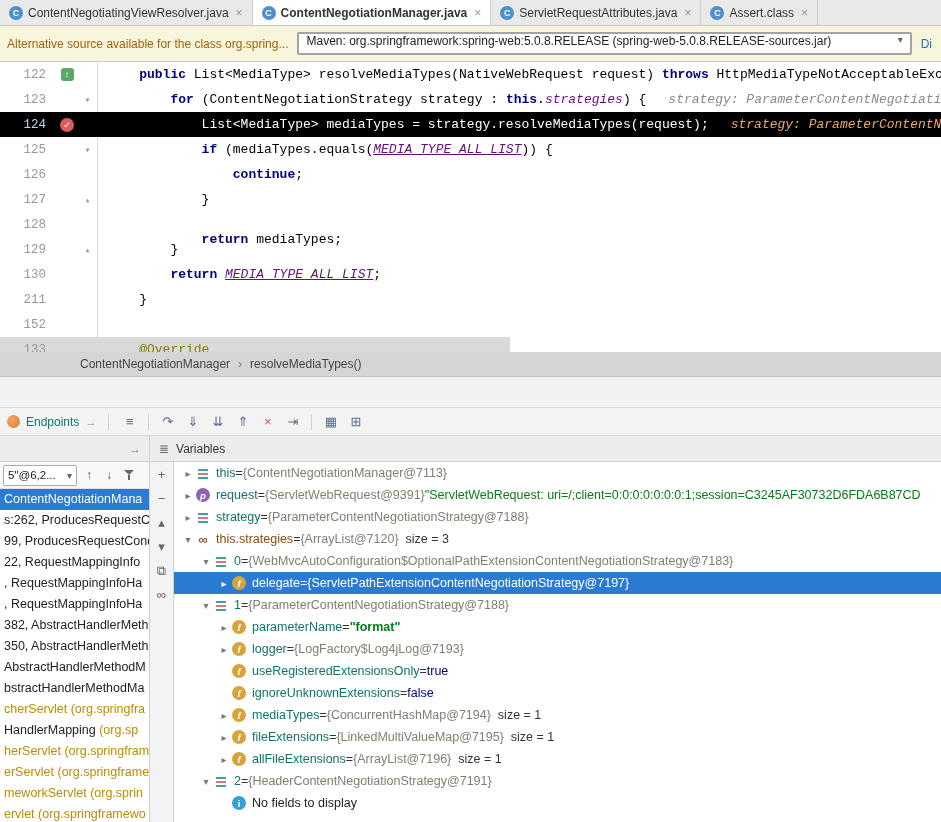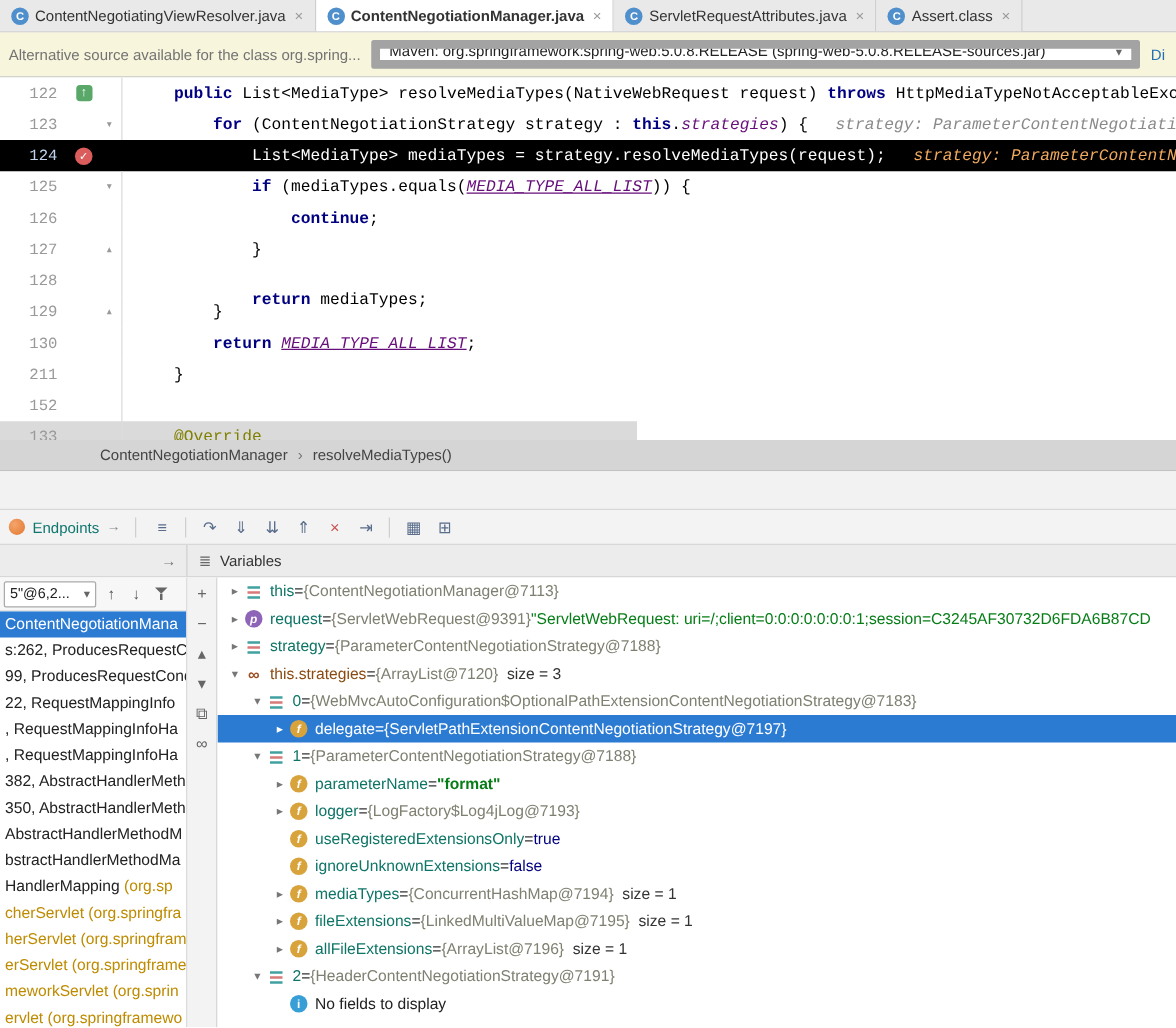--- a/index.html
+++ b/index.html
@@ -10,22 +10,22 @@
 .tabbar{height:26px;flex:0 0 26px;background:#E9E9E9;border-bottom:1px solid #C8C8C8;display:flex;align-items:stretch}
 .tab{display:flex;align-items:center;padding:0 9px;border-right:1px solid #CFCFCF;background:#E9E9E9;cursor:default;white-space:nowrap}
 .tab.active{background:#FFFFFF;font-weight:bold}
 .tab-filler{flex:1}
 .cls-icon{width:14px;height:14px;flex:0 0 14px;border-radius:50%;background:#4F8FCC;color:#fff;font-size:9px;font-weight:bold;display:inline-flex;align-items:center;justify-content:center;margin-right:5px;font-style:normal}
 .tab-label{font-size:12px;color:#333}
 .tab-close{margin-left:7px;color:#999;font-size:12px;font-weight:normal}
 
 
 .notif{height:36px;flex:0 0 36px;background:#F7F5DC;border-bottom:1px solid #C9C9C9;display:flex;align-items:center;padding:0 7px;gap:9px}
-.notif-msg{color:#737373;white-space:nowrap}
-.srccombo{flex:1;height:23px;background:#fff;border:7px solid #a3a3a3;border-radius:2px;display:flex;align-items:flex-end;padding:0 7px;overflow:hidden;white-space:nowrap;min-width:0}
+.notif-msg{color:#a16207;white-space:nowrap}
+.srccombo{flex:1;height:23px;background:#fff;border:2px solid #a3a3a3;border-radius:2px;display:flex;align-items:flex-start;padding:0 7px;overflow:hidden;white-space:nowrap;min-width:0}
 .srccombo .cv{flex:1;overflow:hidden;color:#222}
 .chev{color:#666;margin-left:4px;font-size:10px}
 .notif-action{color:#2470B3;white-space:nowrap;margin-right:2px}
 
 
 .editor{height:290px;flex:0 0 290px;overflow:hidden;background:#fff;font-family:"Liberation Mono",monospace;font-size:13px}
 .eline{height:25px;display:flex;align-items:center;white-space:pre}
 .lnum{width:56px;flex:0 0 56px;text-align:right;padding-right:10px;color:#999;font-size:12.5px;font-family:"Liberation Mono",monospace}
 .gicon{width:22px;flex:0 0 22px;display:flex;align-items:center;justify-content:center}
 .fold{width:20px;flex:0 0 20px;align-self:stretch;display:flex;align-items:center;justify-content:center;color:#9A9A9A;font-size:10px;border-right:1px solid #DCDCDC}
@@ -220,22 +220,22 @@
           <div class="frame sel"><span class="fmain">ContentNegotiationMana</span></div>
           <div class="frame"><span class="fmain">s:262, ProducesRequestCo</span></div>
           <div class="frame"><span class="fmain">99, ProducesRequestCond</span></div>
           <div class="frame"><span class="fmain">22, RequestMappingInfo</span></div>
           <div class="frame"><span class="fmain">, RequestMappingInfoHa</span></div>
           <div class="frame"><span class="fmain">, RequestMappingInfoHa</span></div>
           <div class="frame"><span class="fmain">382, AbstractHandlerMeth</span></div>
           <div class="frame"><span class="fmain">350, AbstractHandlerMetho</span></div>
           <div class="frame"><span class="fmain">AbstractHandlerMethodM</span></div>
           <div class="frame"><span class="fmain">bstractHandlerMethodMa</span></div>
+          <div class="frame"><span class="flib">cherServlet (org.springfra</span></div>
           <div class="frame"><span class="fmain">HandlerMapping </span><span class="flib">(org.sp</span></div>
-          <div class="frame"><span class="flib">cherServlet (org.springfra</span></div>
           <div class="frame"><span class="flib">herServlet (org.springfram</span></div>
           <div class="frame"><span class="flib">erServlet (org.springframe</span></div>
           <div class="frame"><span class="flib">meworkServlet (org.sprin</span></div>
           <div class="frame"><span class="flib">ervlet (org.springframewo</span></div>
         </div>
     </div>
     <div class="watch-toolbar">
         <span class="w-ic">+</span>
         <span class="w-ic">−</span>
         <span class="w-ic">▴</span>

